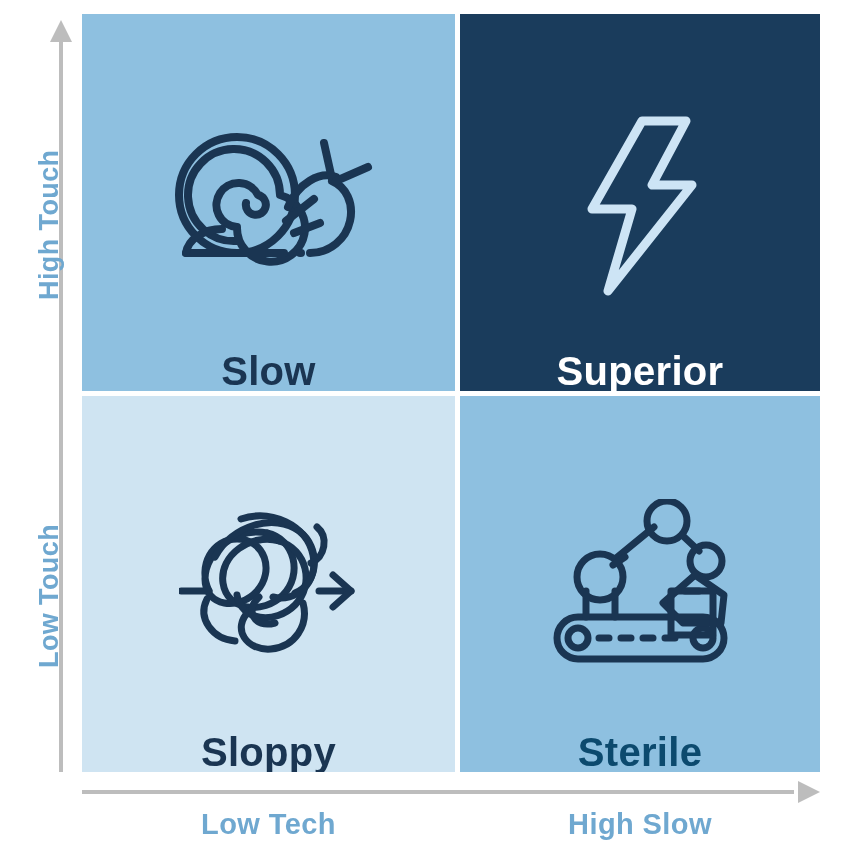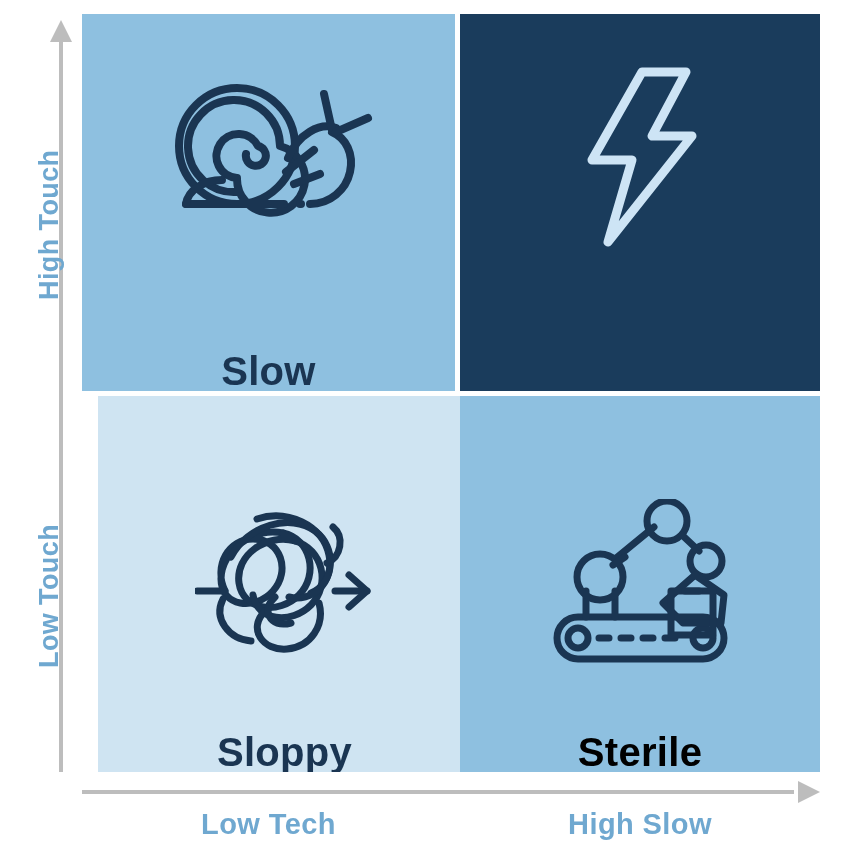--- a/index.html
+++ b/index.html
@@ -44,27 +44,27 @@
     white-space:nowrap;text-align:center;
   }
   #x-label-low{left:82px;width:373px;}
   #x-label-high{left:460px;width:360px;}
 
   
   .grid{position:absolute;left:82px;top:14px;width:738px;height:758px;}
   .quad{
     position:absolute;
     display:flex;flex-direction:column;
-    align-items:center;justify-content:space-between;
+    align-items:center;justify-content:flex-end;
     box-sizing:border-box;
     overflow:hidden;
   }
   #quad-slow     {left:0;   top:0;   width:373px;height:377px;}
   #quad-superior {left:378px;top:0;  width:360px;height:377px;}
-  #quad-sloppy   {left:16px;   top:382px;width:373px;height:376px;}
+  #quad-sloppy   {left:0;   top:382px;width:373px;height:376px;}
   #quad-sterile  {left:378px;top:382px;width:360px;height:376px;}
 
   .quad .icon-wrap{
     display:flex;align-items:center;justify-content:center;
     width:100%;
   }
   #quad-slow     .icon-wrap{height:240px;padding-top:22px;}
   #quad-superior .icon-wrap{height:240px;padding-top:22px;}
   #quad-sloppy   .icon-wrap{height:250px;padding-top:62px;}
   #quad-sterile  .icon-wrap{height:250px;padding-top:62px;}
@@ -127,20 +127,21 @@
       </div>
       <div class="quad-title" style="color:#1a3552;">Slow</div>
     </div>
 
     <div class="quad" id="quad-superior" style="background:#1a3c5c;">
       <div class="icon-wrap">
         <svg width="120" height="185" viewBox="0 0 120 185" fill="none" stroke="#cde4f5" stroke-width="9" stroke-linecap="round" stroke-linejoin="round">
           <path d="M62 8 L106 8 L72 72 L112 72 L28 178 L52 96 L12 96 Z"></path>
         </svg>
       </div>
+      <div class="quad-title" style="color:#ffffff;">Superior</div>
     </div>
 
     <div class="quad" id="quad-sloppy" style="background:#cfe4f2;">
       <div class="icon-wrap">
         <svg width="180" height="165" viewBox="0 0 180 165" fill="none" stroke="#1a3552" stroke-width="7" stroke-linecap="round" stroke-linejoin="round">
 
           <path d="M2 92 L30 92"></path>
 
           <path d="M140 92 L172 92"></path>
           <path d="M154 76 L172 92 L154 108"></path>
@@ -187,17 +188,17 @@
           <circle cx="153" cy="62" r="16"></circle>
 
           <path d="M142 76 L110 104 L130 124 L168 124 L171 96 Z"></path>
 
           <rect x="118" y="92" width="42" height="44"></rect>
           <path d="M132 92 L146 92"></path>
 
           <path d="M60 66 L72 58"></path>
         </svg>
       </div>
-      <div class="quad-title" style="color:#000000;">Sterile</div>
+      <div class="quad-title" style="color:#0c4a6e;">Sterile</div>
     </div>
 
   </div>
 </div>
 
 </body></html>

